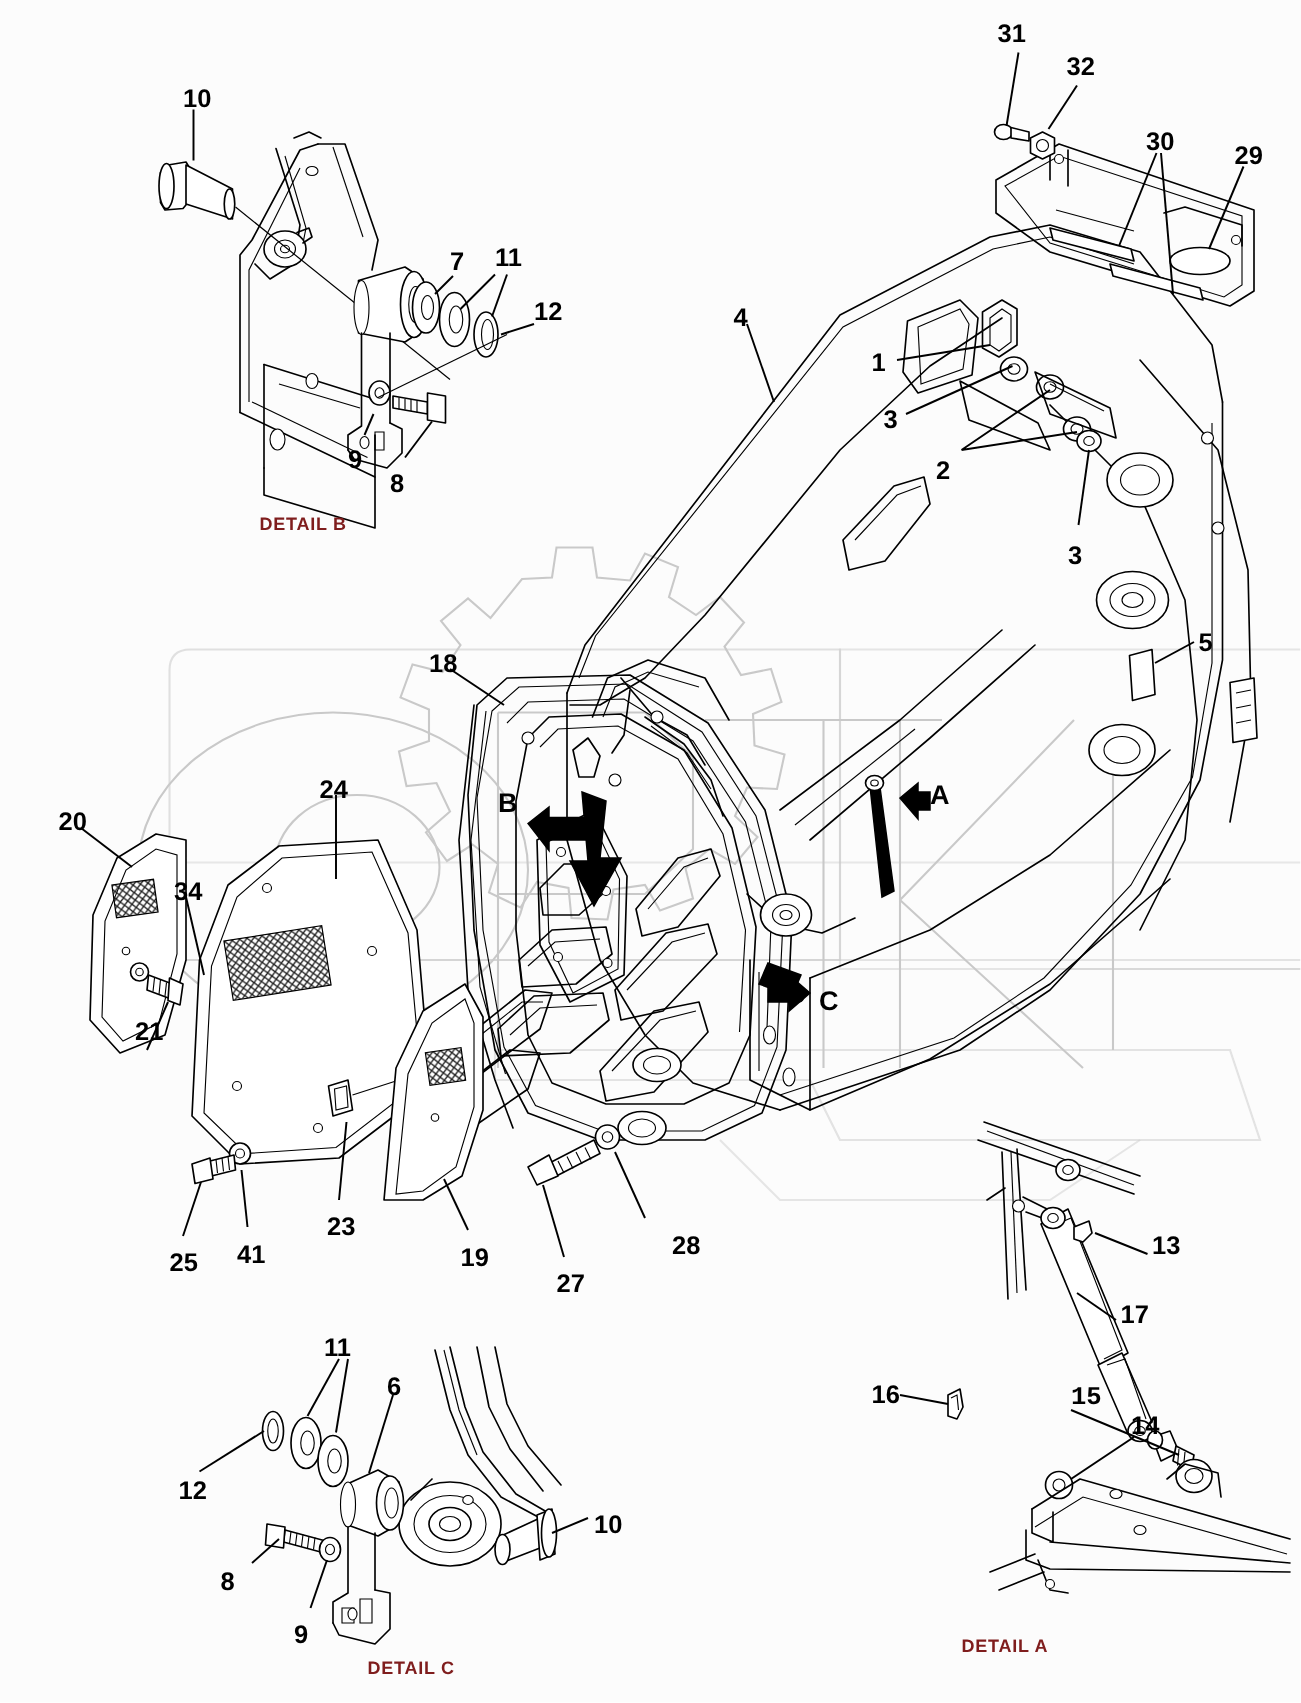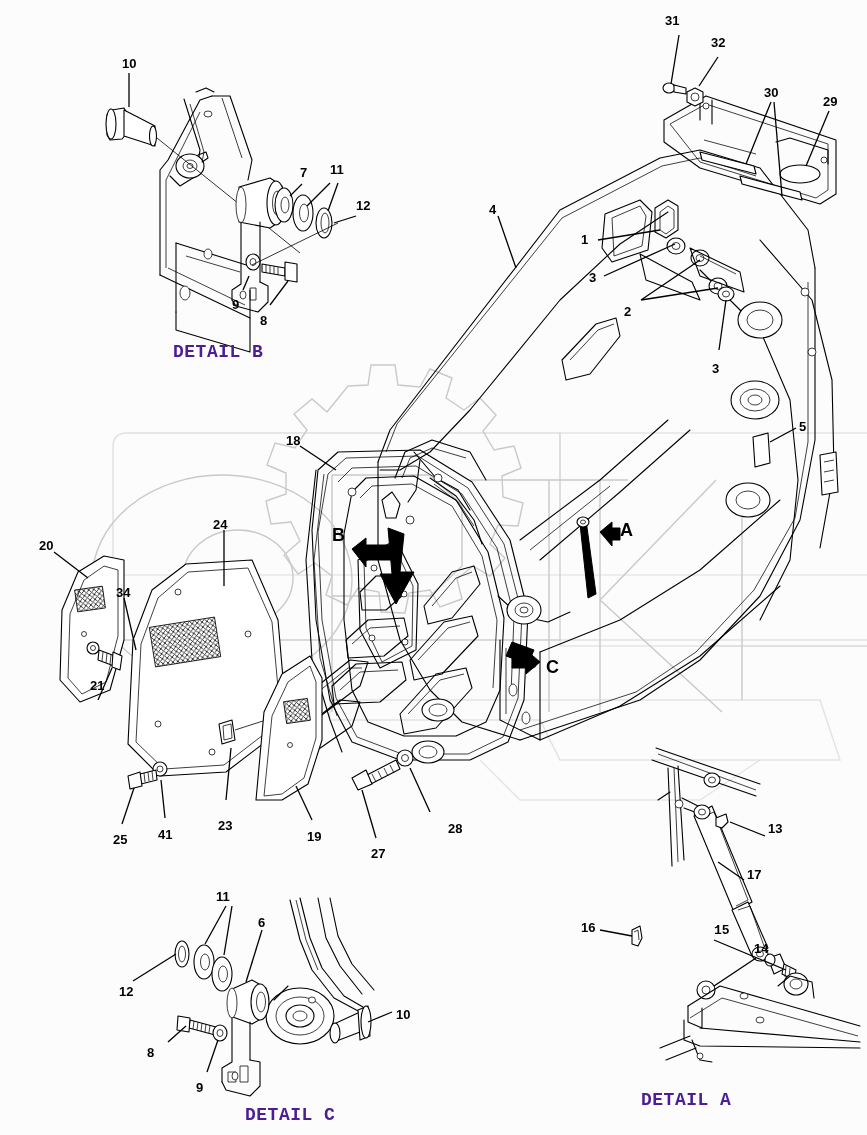--- a/index.html
+++ b/index.html
@@ -16,34 +16,34 @@
   .ln{fill:none;stroke:#000;stroke-width:1.1;stroke-linejoin:round;stroke-linecap:round;}
   .lnT{fill:none;stroke:#000;stroke-width:0.75;}
   .fillw{fill:#ffffff;stroke:#000;stroke-width:1.1;stroke-linejoin:round;}
   .fillwT{fill:#ffffff;stroke:#000;stroke-width:0.75;}
   .blk{fill:#000;stroke:#000;stroke-width:1;}
   .lead{fill:none;stroke:#000;stroke-width:1.3;}
   .leadT{fill:none;stroke:#000;stroke-width:0.8;}
   .num{
     position:absolute;
     font-family:"Liberation Sans",sans-serif;
-    font-weight:bold;font-size:13px;color:#000;
+    font-weight:bold;font-size:17px;color:#000;
     line-height:1;white-space:nowrap;
     user-select:none;
   }
   .lbl{
     position:absolute;
     font-family:"Liberation Sans",sans-serif;
     font-weight:bold;font-size:18px;color:#000;
     line-height:1;white-space:nowrap;
   }
   .dtl{
     position:absolute;
-    font-family:Liberation Mono, monospace;
-    font-weight:bold;font-size:18px;letter-spacing:.5px;color:#4c1d95;
+    font-family:Liberation Sans, sans-serif;
+    font-weight:bold;font-size:12px;letter-spacing:.5px;color:#7f1d1d;
     line-height:1;white-space:nowrap;
   }
   .hatch{fill:url(#meshpat);stroke:#000;stroke-width:0.8;}
 </style>
 </head>
 <body>
 
 <div id="page">
 
   <svg class="layer" viewBox="0 0 867 1135">
@@ -565,21 +565,21 @@
     <span class="num" style="left:712px;top:362px;">3</span>
     <span class="num" style="left:799px;top:420px;">5</span>
 
     <span class="num" style="left:286px;top:434px;">18</span>
     <span class="num" style="left:213px;top:518px;">24</span>
     <span class="num" style="left:39px;top:539px;">20</span>
     <span class="num" style="left:116px;top:586px;">34</span>
     <span class="num" style="left:90px;top:679px;">21</span>
     <span class="num" style="left:113px;top:833px;text-align:right;">25</span>
     <span class="num" style="left:158px;top:828px;">41</span>
-    <span class="num" style="left:218px;top:809px;margin-top:10px;">23</span>
+    <span class="num" style="left:218px;top:809px;">23</span>
     <span class="num" style="left:307px;top:830px;">19</span>
     <span class="num" style="left:371px;top:847px;">27</span>
     <span class="num" style="left:448px;top:822px;">28</span>
 
     <span class="num" style="left:768px;top:822px;">13</span>
     <span class="num" style="left:747px;top:868px;">17</span>
     <span class="num" style="left:581px;top:921px;">16</span>
     <span class="num" style="left:714px;top:924px;font-family:Liberation Mono, monospace;">15</span>
     <span class="num" style="left:754px;top:942px;">14</span>
 

